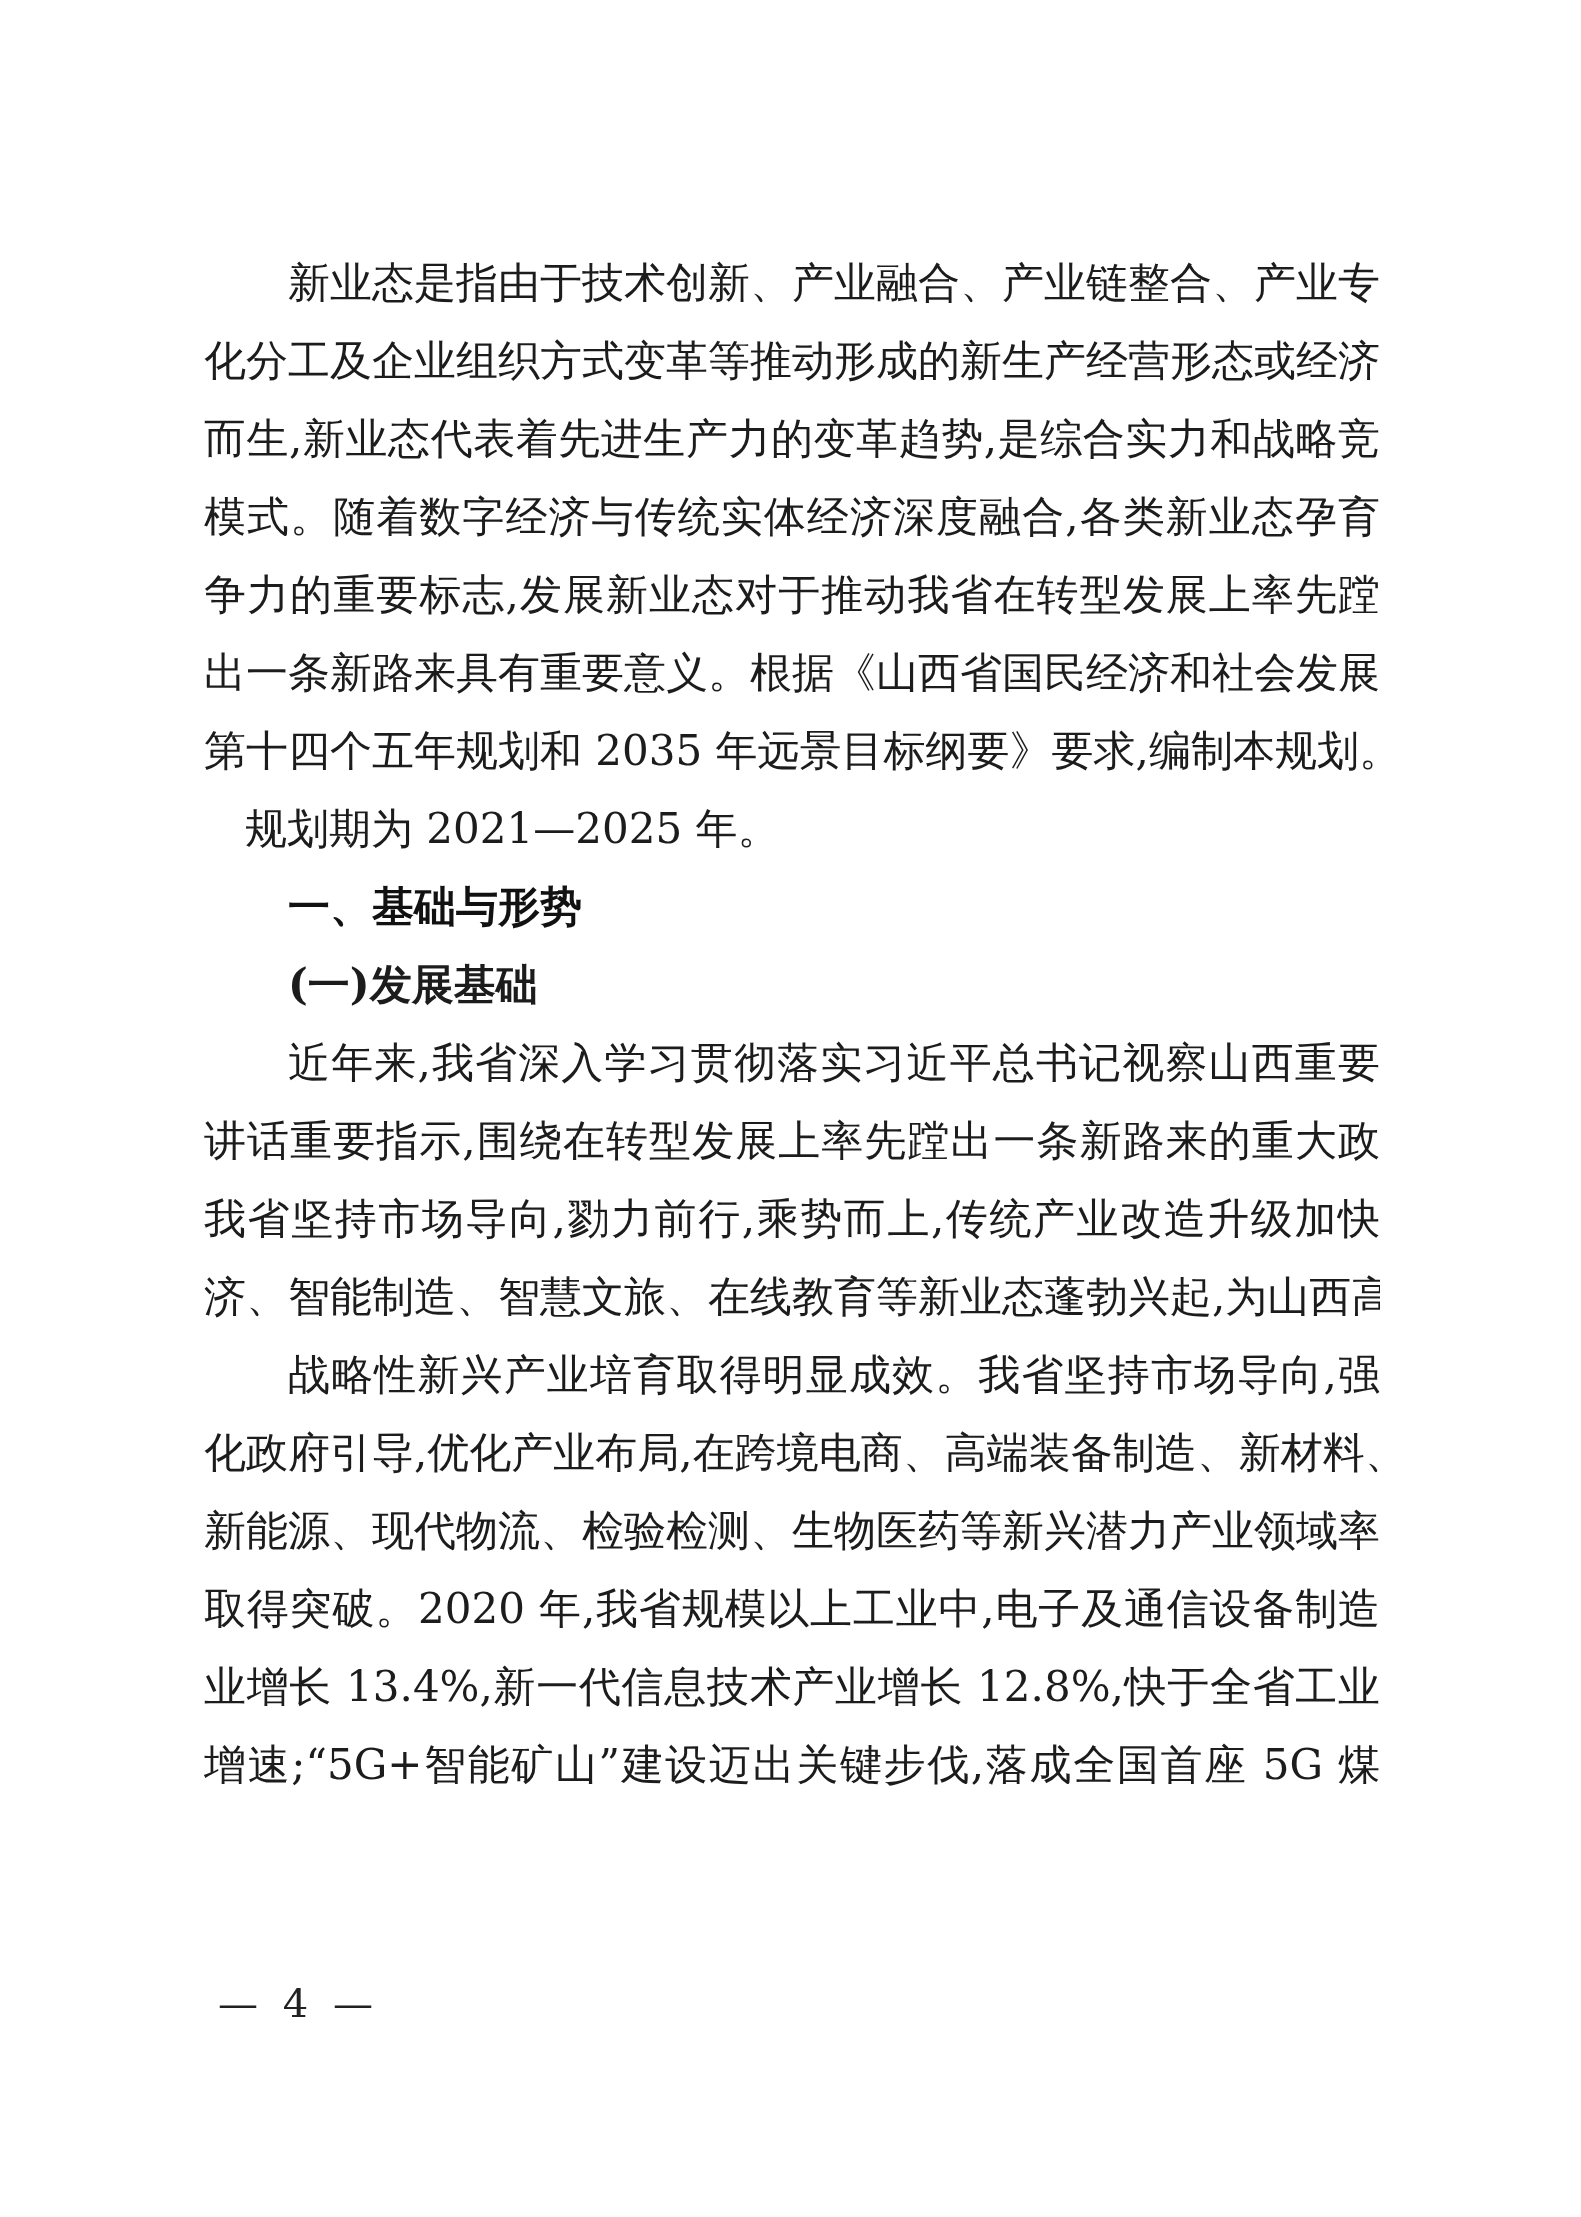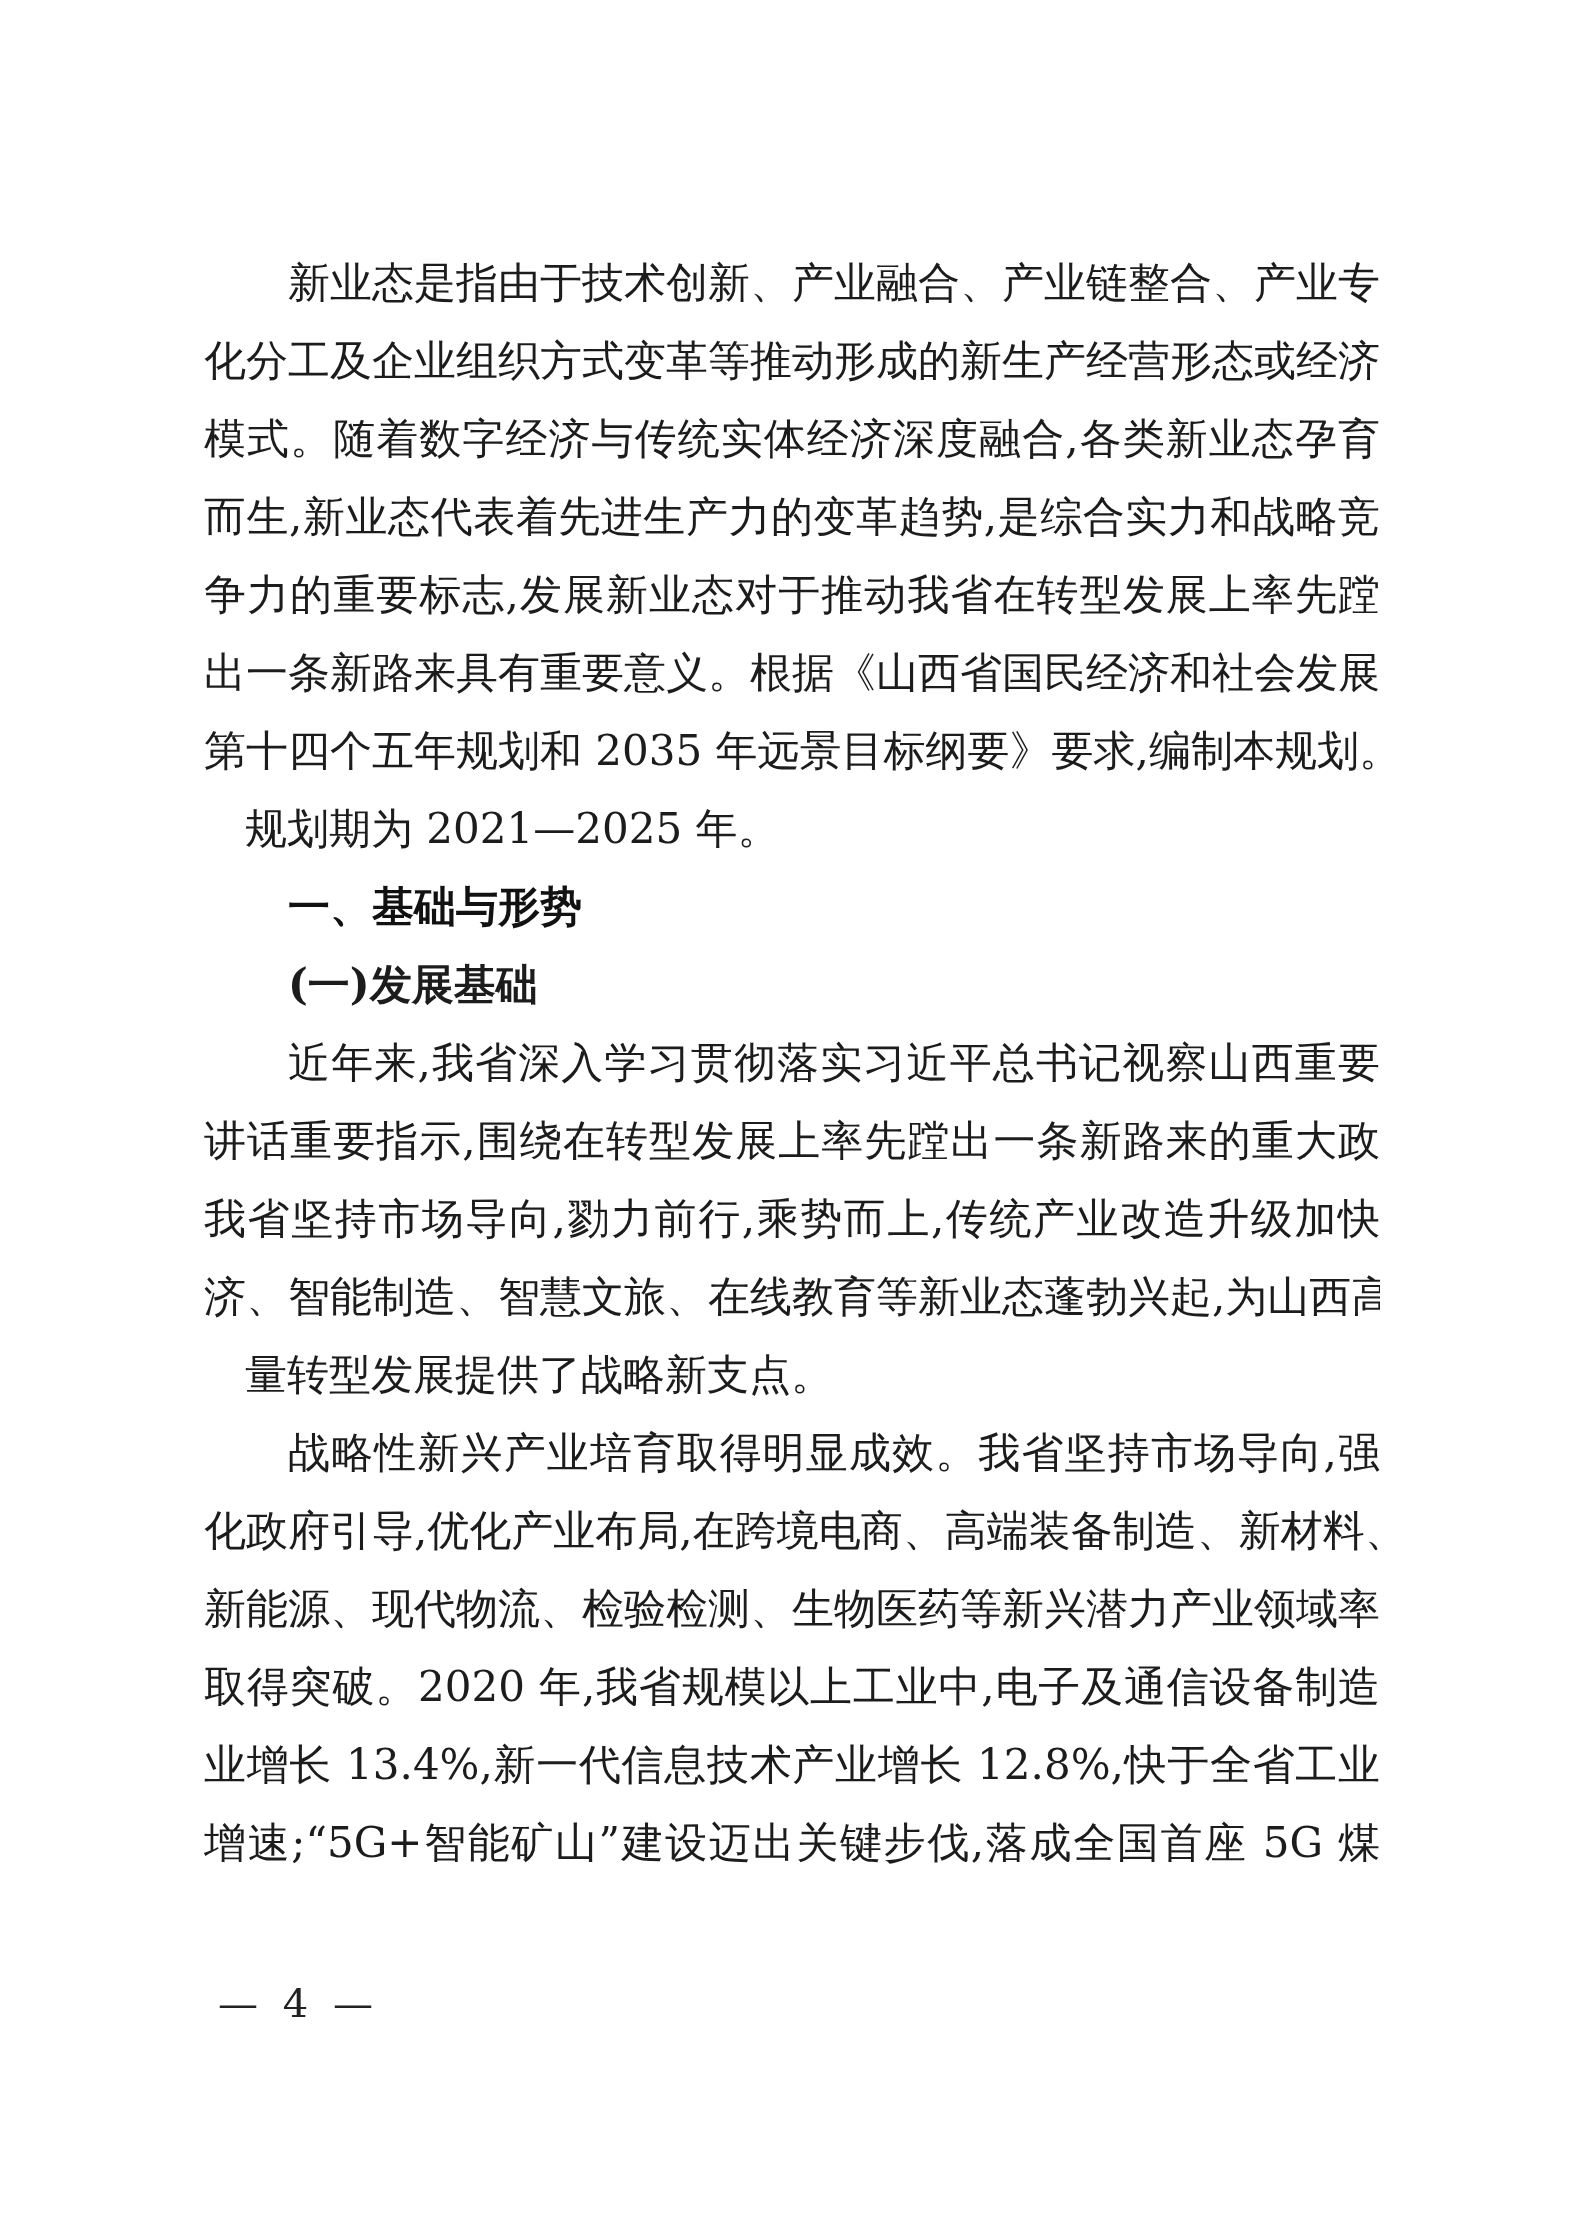--- a/index.html
+++ b/index.html
@@ -62,33 +62,32 @@
     font-family: "DejaVu Serif", "Liberation Serif", serif;
   }
 </style>
 </head>
 <body>
 
 <div class="page">
   <div class="content">
     <div class="ln ind">新业态是指由于技术创新、产业融合、产业链整合、产业专业</div>
     <div class="ln">化分工及企业组织方式变革等推动形成的新生产经营形态或经济</div>
+    <div class="ln">而生,新业态代表着先进生产力的变革趋势,是综合实力和战略竞</div>
     <div class="ln">模式。随着数字经济与传统实体经济深度融合,各类新业态孕育</div>
-    <div class="ln">而生,新业态代表着先进生产力的变革趋势,是综合实力和战略竞</div>
     <div class="ln">争力的重要标志,发展新业态对于推动我省在转型发展上率先蹚</div>
     <div class="ln">出一条新路来具有重要意义。根据《山西省国民经济和社会发展</div>
     <div class="ln">第十四个五年规划和 2035 年远景目标纲要》要求,编制本规划。</div>
     <div class="ln end">规划期为 2021—2025 年。</div>
     <div class="ln h1 ind">一、基础与形势</div>
     <div class="ln h2 ind">(一)发展基础</div>
     <div class="ln ind">近年来,我省深入学习贯彻落实习近平总书记视察山西重要</div>
     <div class="ln">讲话重要指示,围绕在转型发展上率先蹚出一条新路来的重大政</div>
     <div class="ln">我省坚持市场导向,勠力前行,乘势而上,传统产业改造升级加快</div>
     <div class="ln">济、智能制造、智慧文旅、在线教育等新业态蓬勃兴起,为山西高质</div>
-    <div class="ln end">量转型发展提供了战略新支点。</div>
     <div class="ln ind">战略性新兴产业培育取得明显成效。我省坚持市场导向,强</div>
     <div class="ln">化政府引导,优化产业布局,在跨境电商、高端装备制造、新材料、</div>
     <div class="ln">新能源、现代物流、检验检测、生物医药等新兴潜力产业领域率先</div>
     <div class="ln">取得突破。2020 年,我省规模以上工业中,电子及通信设备制造</div>
     <div class="ln">业增长 13.4%,新一代信息技术产业增长 12.8%,快于全省工业</div>
     <div class="ln">增速;“5G+智能矿山”建设迈出关键步伐,落成全国首座 5G 煤</div>
   </div>
 
   <div class="footer">— 4 —</div>
 </div>

